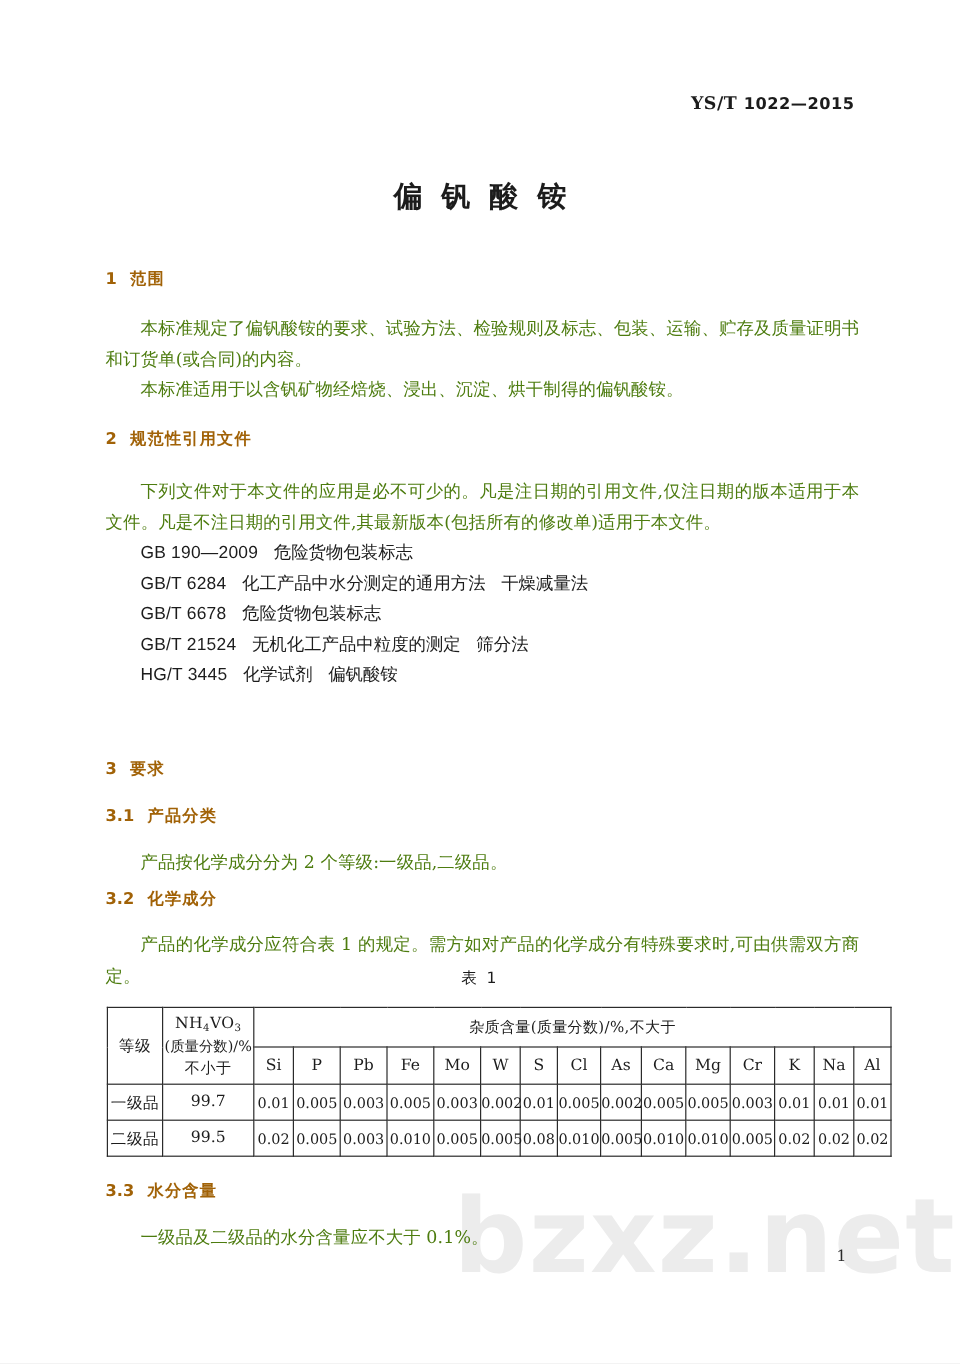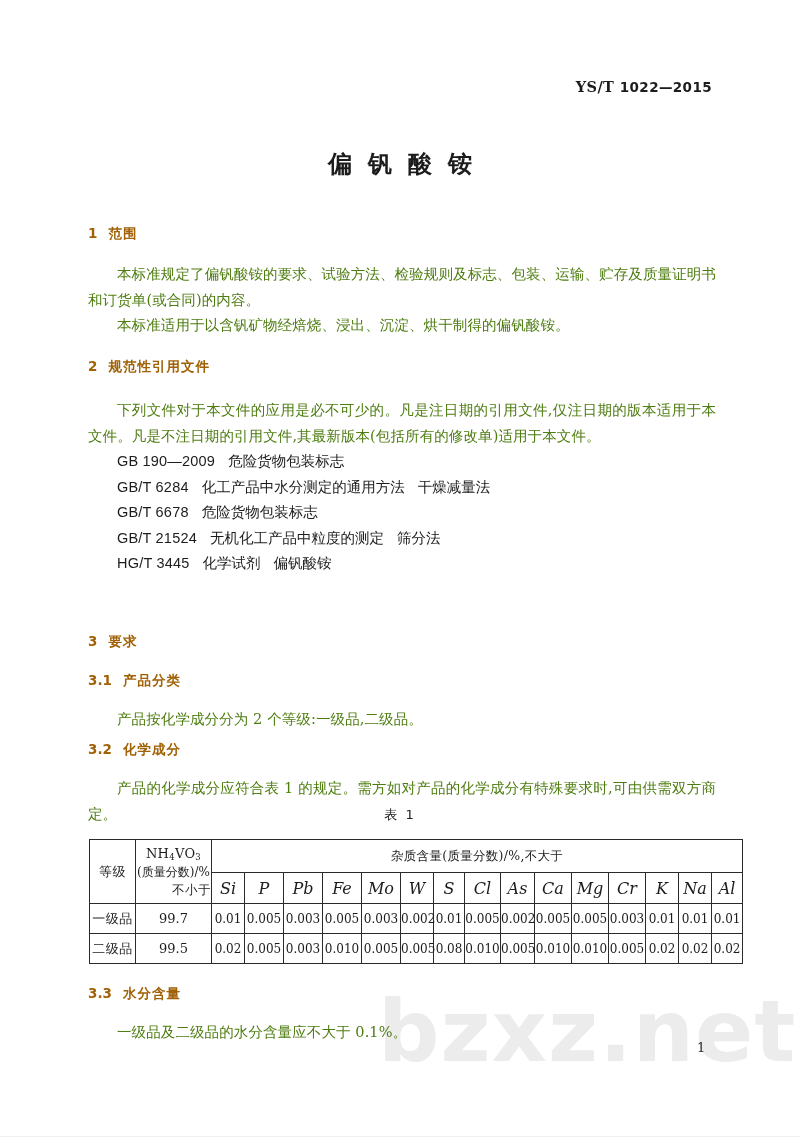--- a/index.html
+++ b/index.html
@@ -139,37 +139,37 @@
   table.spec td, table.spec th {
     border: 1px solid #2b2b2b;
     text-align: center;
     vertical-align: middle;
     font-weight: normal;
     padding: 0;
     font-family: "DejaVu Serif", "Liberation Serif", serif;
   }
   table.spec .h-grade { font-size: 13px; letter-spacing: 0.5px; }
   table.spec .h-main  { height: 62px; }
-  table.spec .h-elem  { height: 30px; font-size: 16px; font-style: italic; }
+  table.spec .h-elem  { height: 30px; font-size: 13px; }
   table.spec .r-cell  { height: 29px; font-size: 12px; }
   table.spec .r-grade { font-size: 13px; letter-spacing: 0.5px; }
   table.spec .r-purity{ font-size: 13px; }
   table.spec .imp-title {
     font-size: 12.5px;
     height: 32px;
     letter-spacing: 0.3px;
   }
   .nh4 {
     line-height: 17px;
     padding: 2px 0;
     font-size: 12.5px;
   }
   .nh4 .l1 { font-size: 13px; letter-spacing: 0.3px; }
   .nh4 .l2 { font-size: 12px; }
-  .nh4 .l3 { font-size: 12.5px; letter-spacing: 0.5px; text-align: right; }
+  .nh4 .l3 { font-size: 12.5px; letter-spacing: 0.5px; }
   .nh4 sub { font-size: 8.5px; vertical-align: baseline; position: relative; top: 2px; }
 
   
   .page-number {
     position: absolute;
     top: 1040px;
     left: 697px;
     font-family: "DejaVu Serif", "Liberation Serif", serif;
     font-size: 13px;
     color: #2b2b2b;

